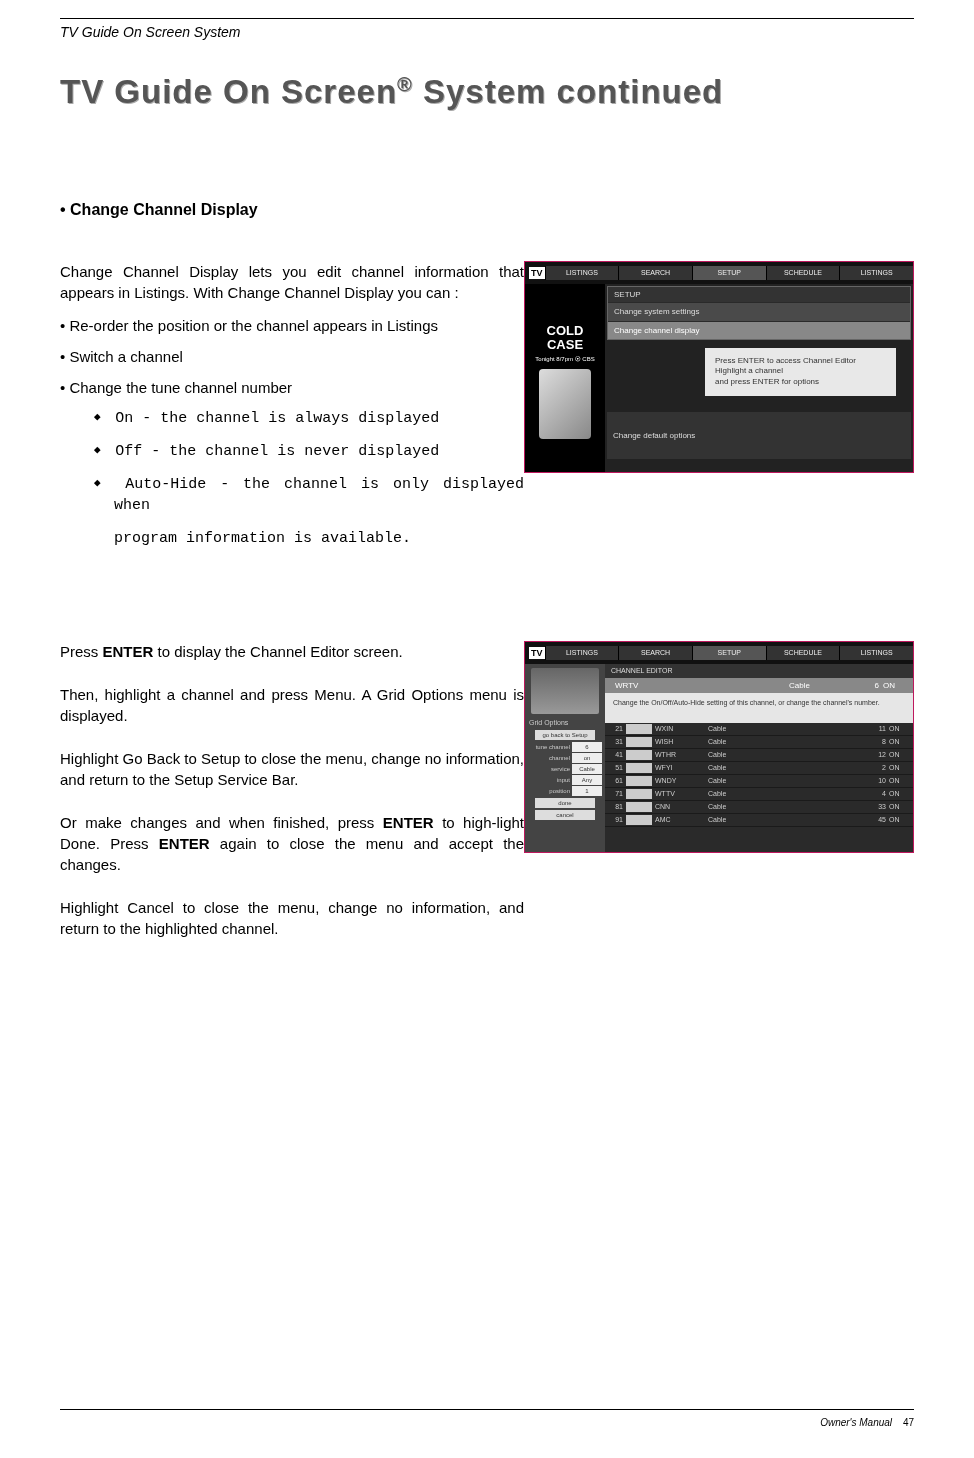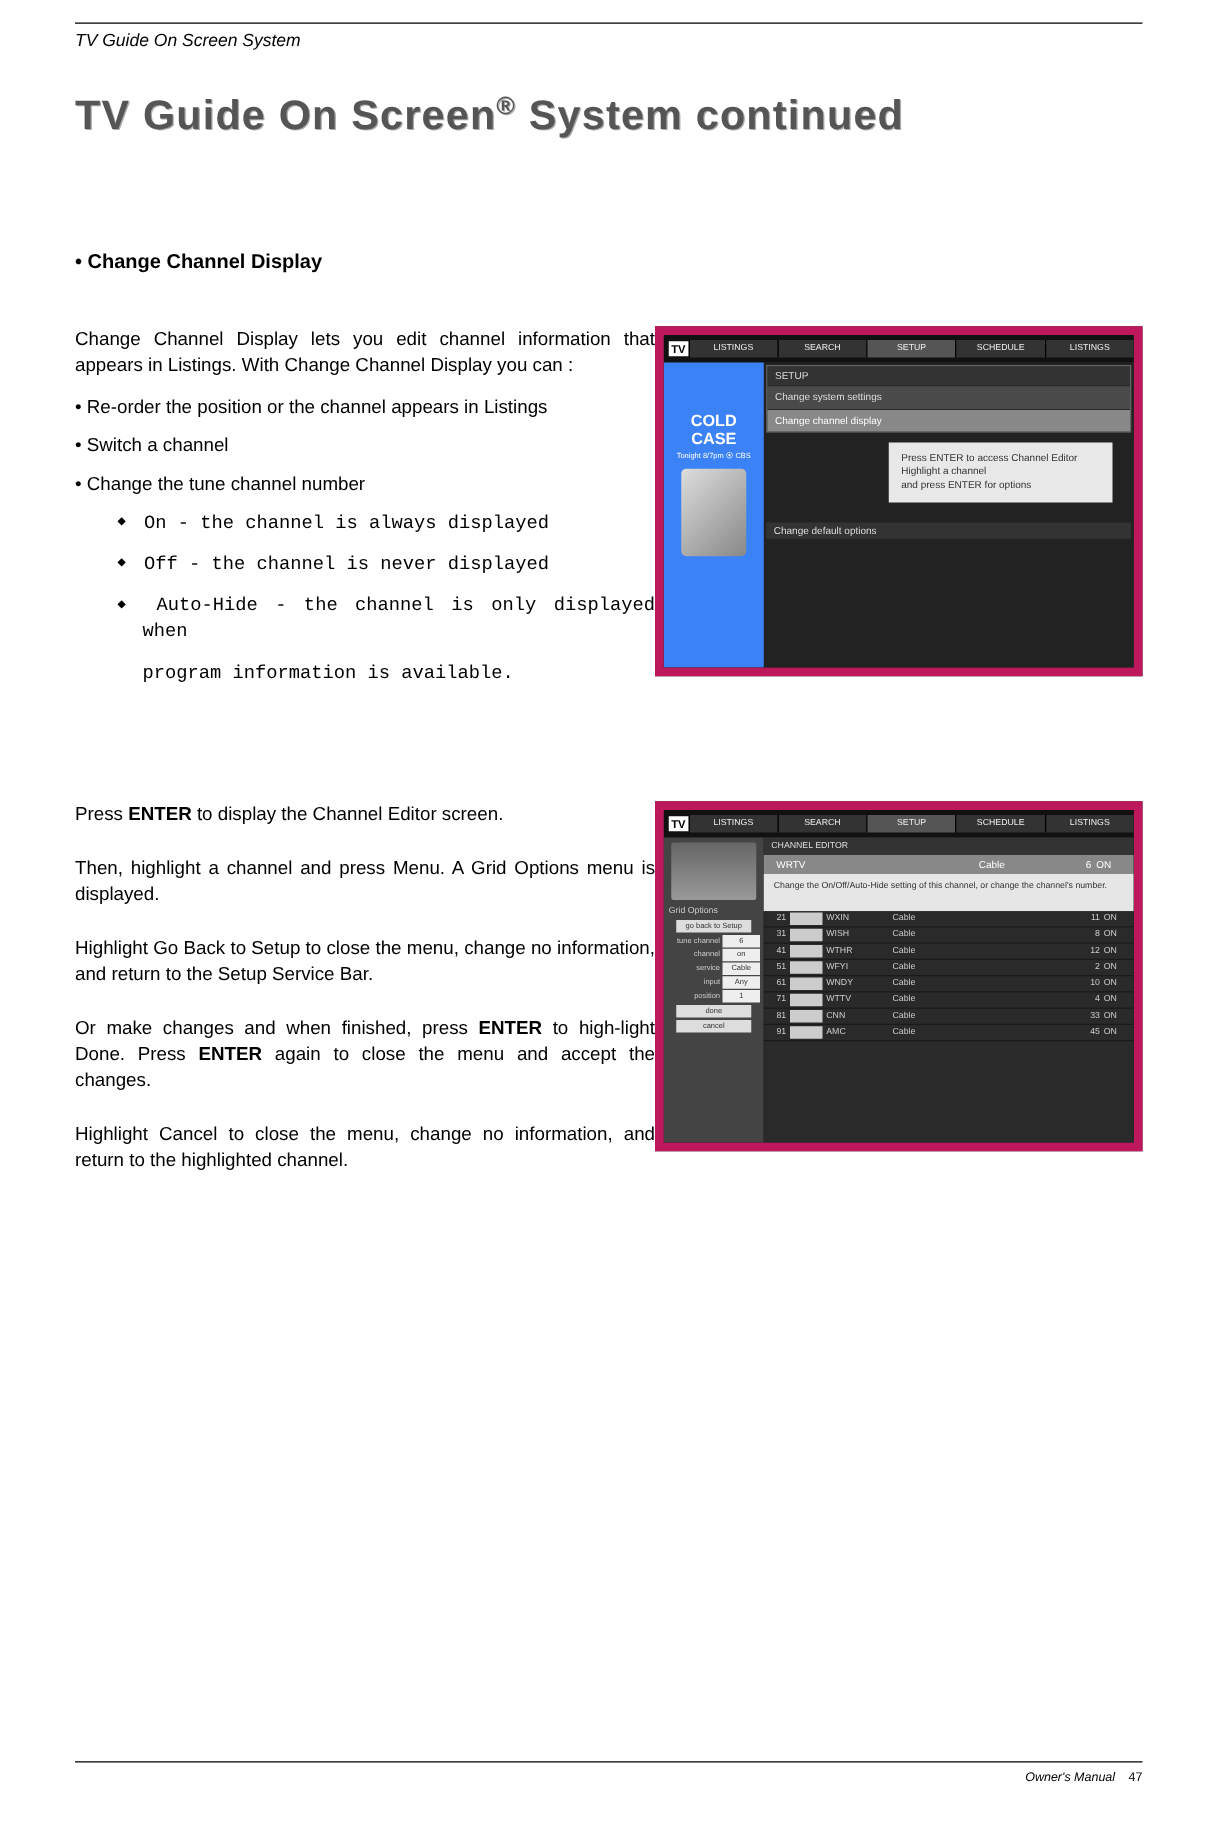--- a/index.html
+++ b/index.html
@@ -36,42 +36,42 @@
   .sub-list { list-style: none; padding-left: 34px; font-family: Liberation Mono, monospace; }
   .sub-list li { margin-bottom: 12px; padding-left: 20px; text-indent: -20px; }
   .sub-list li::before { content: "◆ "; font-size: 11px; position: relative; top: -2px; margin-right: 8px; }
   .sub-list .cont { padding-left: 20px; text-indent: 0; }
   .sub-list .cont::before { content: ""; margin: 0; }
   .para2 { margin-bottom: 22px; text-align: justify; }
   .b { font-weight: bold; }
 
   
   .shot {
-    width: 390px; height: 280px; background: #222; border: 7px solid #be185d;
+    width: 390px; height: 212px; background: #222; border: 1px solid #be185d;
     font-size: 8px; color: #ccc; position: relative; overflow: hidden;
   }
   .shot .topbar { background: #111; height: 22px; display: flex; align-items: center; padding-left: 4px; }
   .shot .topbar .logo { background: #fff; color: #000; font-weight: bold; padding: 0 2px; font-size: 9px; }
   .shot .topbar .tabs { flex: 1; display: flex; font-size: 7px; }
   .shot .topbar .tab { flex: 1; text-align: center; padding: 2px 0; background: #333; border-left: 1px solid #000; color: #eee; }
   .shot .topbar .tab.active { background: #555; }
 
   
   .shot1 .body { display: flex; height: calc(100% - 22px); }
-  .shot1 .left { width: 80px; background: #3b82f6; position: relative; }
+  .shot1 .left { width: 80px; background: #000000; position: relative; }
   .shot1 .left .promo-title { color: #fff; font-size: 13px; font-weight: bold; text-align: center; margin-top: 40px; line-height: 1.1; }
   .shot1 .left .cbs { color: #fff; font-size: 6px; text-align: center; margin-top: 2px; }
   .shot1 .left .face { width: 52px; height: 70px; background: linear-gradient(135deg, #ddd, #888); border-radius: 4px; margin: 6px auto 0; }
   .shot1 .right { flex: 1; background: #222; display: flex; flex-direction: column; }
   .shot1 .menu-panel { background: #3a3a3a; margin: 2px; border: 1px solid #666; }
   .shot1 .menu-hdr { background: #333; color: #ddd; padding: 2px 6px; font-size: 8px; }
   .shot1 .menu-item { background: #4a4a4a; color: #ddd; padding: 3px 6px; border-top: 1px solid #2a2a2a; }
   .shot1 .menu-item.sel { background: #888; color: #fff; }
   .shot1 .helpbox { background: #e8e8e8; color: #333; margin: 6px 17px 2px 100px; padding: 8px 10px; height: 48px; font-size: 8px; line-height: 1.3; }
-  .shot1 .bottom-item { background: #333; color: #ddd; padding: 1px 6px; margin: 14px 2px 2px; }
+  .shot1 .bottom-item { background: #333; color: #ddd; padding: 18px 6px; margin: 14px 2px 2px; }
 
   
   .shot2 .body { display: flex; height: calc(100% - 22px); }
   .shot2 .left { width: 80px; background: #444; }
   .shot2 .left .pic { width: 68px; height: 46px; background: linear-gradient(#666,#999); margin: 4px auto; border-radius: 2px; }
   .shot2 .opts-hdr { color: #ccc; font-size: 7px; margin: 4px 4px 2px; }
   .shot2 .opt-row { display: flex; align-items: center; margin: 1px 3px; gap: 2px; }
   .shot2 .opt-label { flex: 1; text-align: right; color: #ccc; font-size: 6px; }
   .shot2 .opt-box { width: 30px; height: 10px; background: #eee; color: #333; font-size: 6px; text-align: center; line-height: 10px; }
   .shot2 .opt-wide { width: 60px; height: 10px; background: #ddd; color: #333; font-size: 6px; text-align: center; line-height: 10px; margin: 2px auto; }

